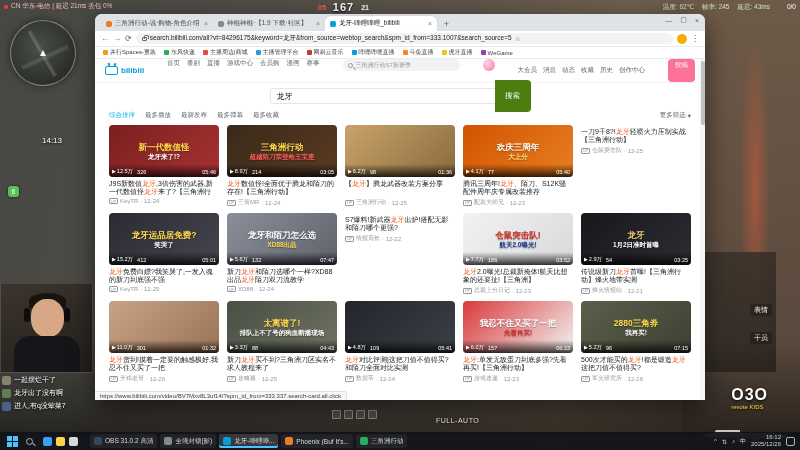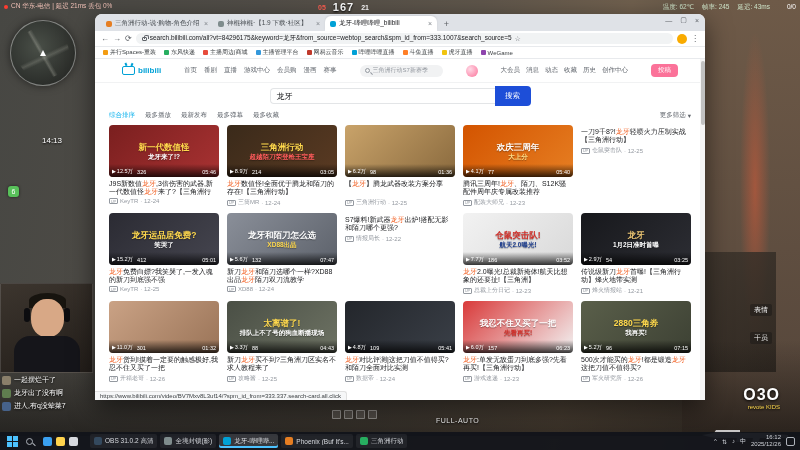--- a/index.html
+++ b/index.html
@@ -25,21 +25,21 @@
   .minimap{position:absolute;left:10px;top:20px;width:66px;height:66px;border-radius:50%;border:1px solid rgba(255,255,255,.4);background:radial-gradient(circle at 42% 40%,rgba(74,80,72,.92),rgba(28,30,28,.92));box-shadow:0 0 8px rgba(0,0,0,.5);z-index:2}
   .minimap::before{content:"";position:absolute;inset:6px;border-radius:50%;background:linear-gradient(60deg,transparent 45%,rgba(205,205,192,.28) 48%,transparent 53%),linear-gradient(-25deg,transparent 38%,rgba(205,205,192,.2) 43%,transparent 48%)}
   .minimap::after{content:"";position:absolute;left:50%;top:50%;width:6px;height:6px;background:#fff;clip-path:polygon(50% 0,100% 100%,0 100%);transform:translate(-50%,-50%)}
   .map-time{position:absolute;left:42px;top:136px;color:#fff;font-size:8px;text-shadow:0 1px 2px #000;z-index:2}
   .squad{position:absolute;left:8px;top:186px;width:11px;height:11px;border-radius:3px;background:#58c15a;color:#fff;display:flex;align-items:center;justify-content:center;font-size:7px;z-index:2;box-shadow:0 0 3px rgba(0,0,0,.6)}
   .side-labels{position:absolute;right:28px;top:304px;display:flex;flex-direction:column;gap:16px;z-index:2}
   .side-label{color:#eee;font-size:7px;background:rgba(18,18,18,.38);padding:1px 4px;border-radius:2px;text-align:center}
   .equip{position:absolute;left:332px;top:410px;display:flex;gap:3px;z-index:2}
   .equip span{width:9px;height:9px;border:1px solid rgba(255,255,255,.35);background:rgba(255,255,255,.12);border-radius:1px}
   .fire-mode{position:absolute;left:436px;top:417px;color:#f2f2f2;font-size:7px;letter-spacing:.5px;text-shadow:0 1px 2px #000;z-index:2}
-  .wm{position:absolute;right:20px;top:386px;text-align:right;z-index:2}
+  .wm{position:absolute;right:32px;top:386px;text-align:left;z-index:2}
   .wm-main{font-size:16px;font-weight:bold;color:#fff;letter-spacing:1px;text-shadow:0 1px 3px #000}
   .wm-sub{font-size:6px;color:#ffd94d;text-shadow:0 1px 2px #000}
   .rifle{position:absolute;right:8px;bottom:3px;width:92px;height:24px;opacity:.92;z-index:2}
 
   
   .webcam{position:absolute;left:0;top:283px;width:93px;height:90px;background:linear-gradient(160deg,#3c352e,#231e1a);border:1px solid rgba(255,255,255,.16);overflow:hidden;z-index:5}
   .cam-body{position:absolute;left:13px;bottom:-8px;width:66px;height:44px;border-radius:16px 16px 0 0;background:#15151a}
   .cam-head{position:absolute;left:30px;top:15px;width:33px;height:38px;border-radius:46%;background:#d8a886}
   .cam-hair{position:absolute;left:28px;top:9px;width:37px;height:15px;border-radius:50% 50% 0 0;background:#17140f}
   .cam-ph-l,.cam-ph-r{position:absolute;top:24px;width:6px;height:14px;border-radius:3px;background:#0c0c0f}
@@ -66,36 +66,36 @@
   .lock{width:5px;height:4px;border:1px solid #5f6368;border-radius:1px;position:relative;flex:none}
   .lock::before{content:"";position:absolute;left:1px;top:-3px;width:3px;height:3px;border:1px solid #5f6368;border-bottom:none;border-radius:2px 2px 0 0}
   .url-text{font-size:6.5px;color:#202124;white-space:nowrap;overflow:hidden;text-overflow:ellipsis}
   .avatar-chrome{width:10px;height:10px;border-radius:50%;background:#f9ab00;flex:none}
   .bookmarks{height:12px;display:flex;align-items:center;gap:8px;padding:0 8px;border-bottom:1px solid #e8eaed;font-size:6px;color:#3c4043;overflow:hidden;flex:none}
   .bm{display:flex;align-items:center;gap:2px;white-space:nowrap;flex:none}
   .bm-fav{width:5px;height:5px;border-radius:1px;flex:none}
 
   
   .page{flex:1;position:relative;background:#fff;overflow:hidden}
-  .b-header{height:24px;display:flex;align-items:center;gap:23px;padding:0 27px;border-bottom:1px solid #f1f2f3;overflow:hidden}
+  .b-header{height:24px;display:flex;gap:23px;padding:0 10px;border-bottom:1px solid #f1f2f3;overflow:hidden}
   .b-logo{display:flex;align-items:center;gap:3px;color:#00a1d6;font-weight:bold;font-size:8px;flex:none}
   .b-tv{width:13px;height:9px;border:1.5px solid #00a1d6;border-radius:2px;position:relative}
   .b-tv::before,.b-tv::after{content:"";position:absolute;top:-4px;width:1.5px;height:3px;background:#00a1d6}
   .b-tv::before{left:2px;transform:rotate(-25deg)}.b-tv::after{right:2px;transform:rotate(25deg)}
   .b-nav{display:flex;gap:7px;font-size:6.5px;color:#61666d;flex:none}
   .b-hsearch{flex:1;max-width:118px;height:12px;background:#f1f2f3;border-radius:6px;display:flex;align-items:center;gap:3px;padding:0 5px;min-width:40px}
   .mag{width:5px;height:5px;border:1px solid #9499a0;border-radius:50%;position:relative;flex:none}
   .mag::after{content:"";position:absolute;left:4px;top:4px;width:3px;height:1px;background:#9499a0;transform:rotate(45deg)}
   .b-hsearch-text{font-size:6px;color:#9499a0;white-space:nowrap;overflow:hidden}
   .b-avatar{width:12px;height:12px;border-radius:50%;background:radial-gradient(circle at 35% 35%,#ffd9e6,#fb7299);flex:none}
   .b-actions{display:flex;gap:6px;font-size:6.5px;color:#61666d;align-items:center;flex:none}
   .b-upload{background:#fb7299;color:#fff;font-size:6.5px;padding:2px 7px;border-radius:4px;flex:none}
   .hero{height:26px;display:flex;align-items:center;justify-content:center}
   .hero-box{width:225px;height:16px;border:1px solid #e3e5e7;border-right:none;border-radius:4px 0 0 4px;display:flex;align-items:center;padding:0 6px;font-size:8px;color:#18191c}
-  .hero-btn{height:20px;width:36px;background:#1d4ed8;color:#fff;font-size:7.5px;display:flex;align-items:center;justify-content:center;border-radius:0 4px 4px 0}
+  .hero-btn{height:32px;width:36px;background:#4d7c0f;color:#fff;font-size:7.5px;display:flex;align-items:center;justify-content:center;border-radius:0 4px 4px 0}
   .rtabs{display:flex;gap:13px;align-items:center;height:16px;padding:0 14px;border-bottom:1px solid #f1f2f3;font-size:7.5px;color:#61666d}
   .rtab{position:relative;padding:3px 0}
   .rtab.active{color:#00aeec}
   .rtab.active::after{content:"";position:absolute;left:0;right:0;bottom:0;height:2px;background:#00aeec;border-radius:1px}
   .sort{display:flex;gap:10px;align-items:center;height:13px;padding:0 14px;font-size:6.5px;color:#61666d}
   .sort .s-item.active{color:#00aeec}
   .sort-more{margin-left:auto;display:flex;gap:2px;align-items:center}
   .grid{display:grid;grid-template-columns:repeat(5,1fr);gap:6px 8px;padding:3px 14px 0}
   .card{min-width:0}
   .thumb{position:relative;height:52px;border-radius:4px;overflow:hidden;background:#e7e7e7}

